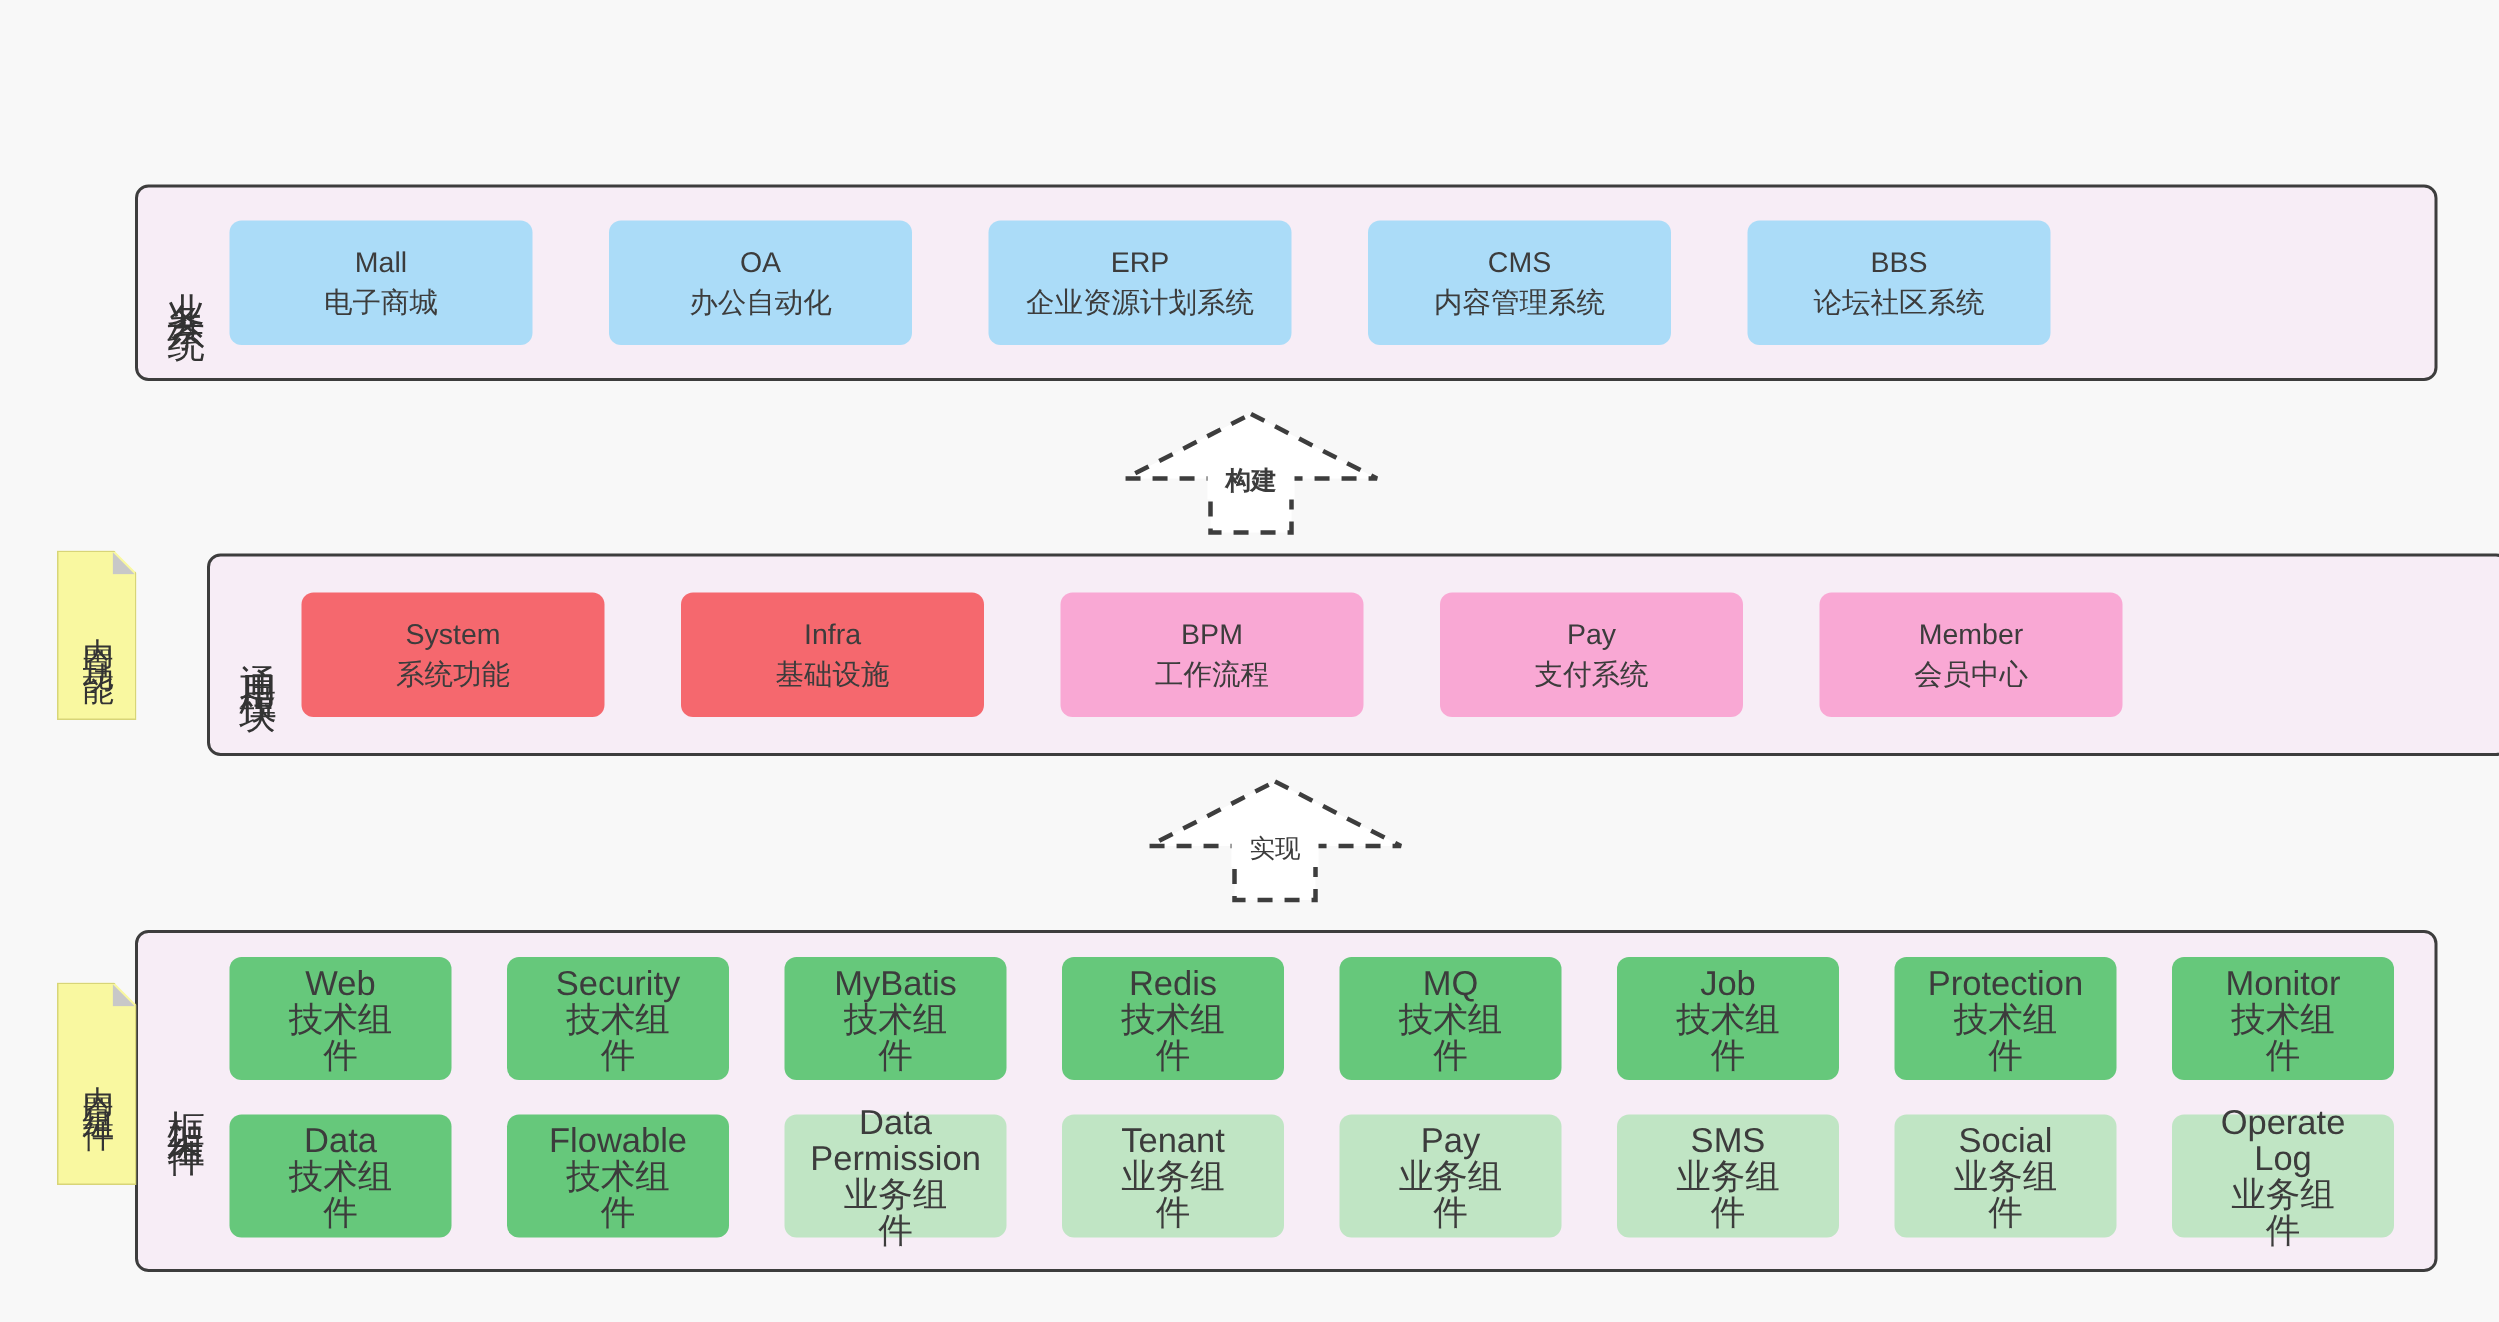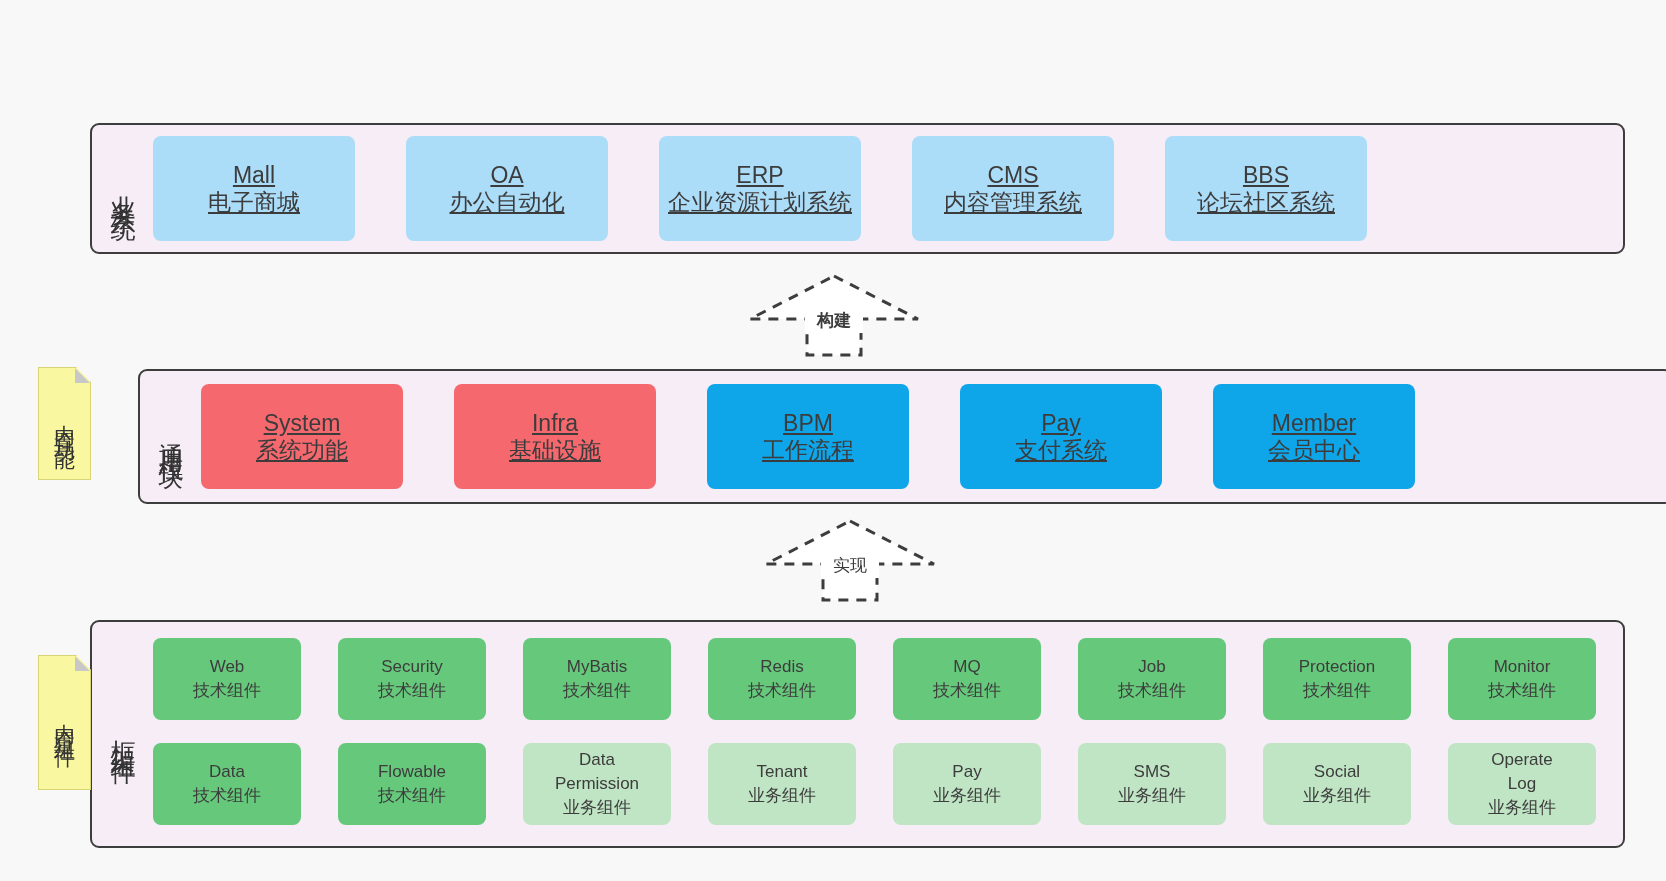--- a/index.html
+++ b/index.html
@@ -24,25 +24,25 @@
   }
   .boxes{
     position:absolute;left:61px;top:0;bottom:0;
     display:flex;align-items:center;gap:51px;
   }
   .box{
     border-radius:8px;display:flex;flex-direction:column;
     align-items:center;justify-content:center;text-align:center;
     box-sizing:border-box;
   }
-  .box.big{width:202px;height:105px;font-size:23px;line-height:27px;text-decoration:underline;}
-  .box.small{width:148px;height:82px;font-size:17px;line-height:24px;padding:0 32px;}
+  .box.big{width:202px;height:83px;font-size:19px;line-height:27px;}
+  .box.small{width:148px;height:82px;font-size:23px;line-height:24px;padding:0 32px;}
   .blue{background:#abdcf8;}
   .red{background:#f5686e;}
-  .pink{background:#0ea5e9;}
+  .pink{background:#f9a8d4;}
   .green{background:#66c87b;}
   .light-green{background:#c0e5c4;}
   .rows{
     position:absolute;left:61px;top:16px;
     display:flex;flex-direction:column;gap:23px;
   }
   .row{display:flex;gap:37px;}
   .note{
     position:absolute;left:38px;width:53px;z-index:3;box-sizing:border-box;
     background:#f9f8a0;border:1px solid #d8d578;

